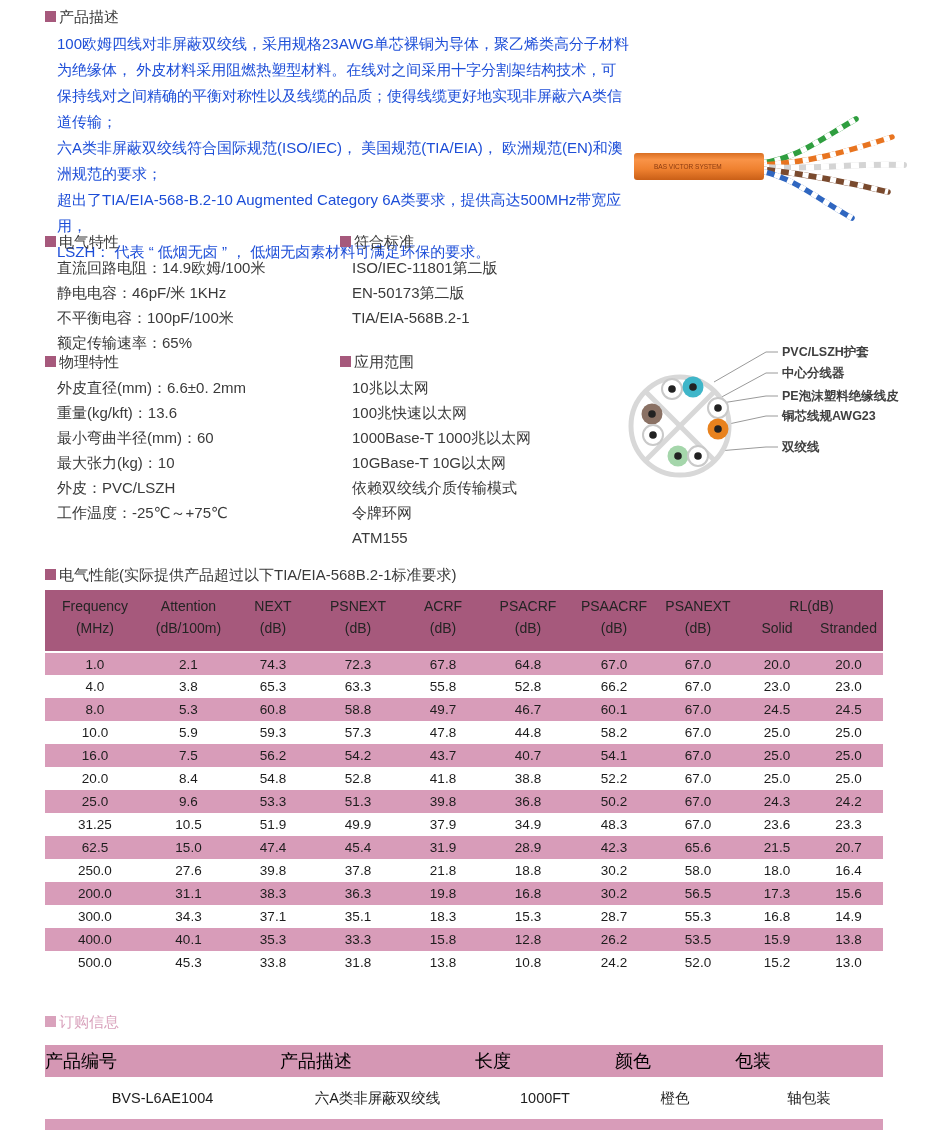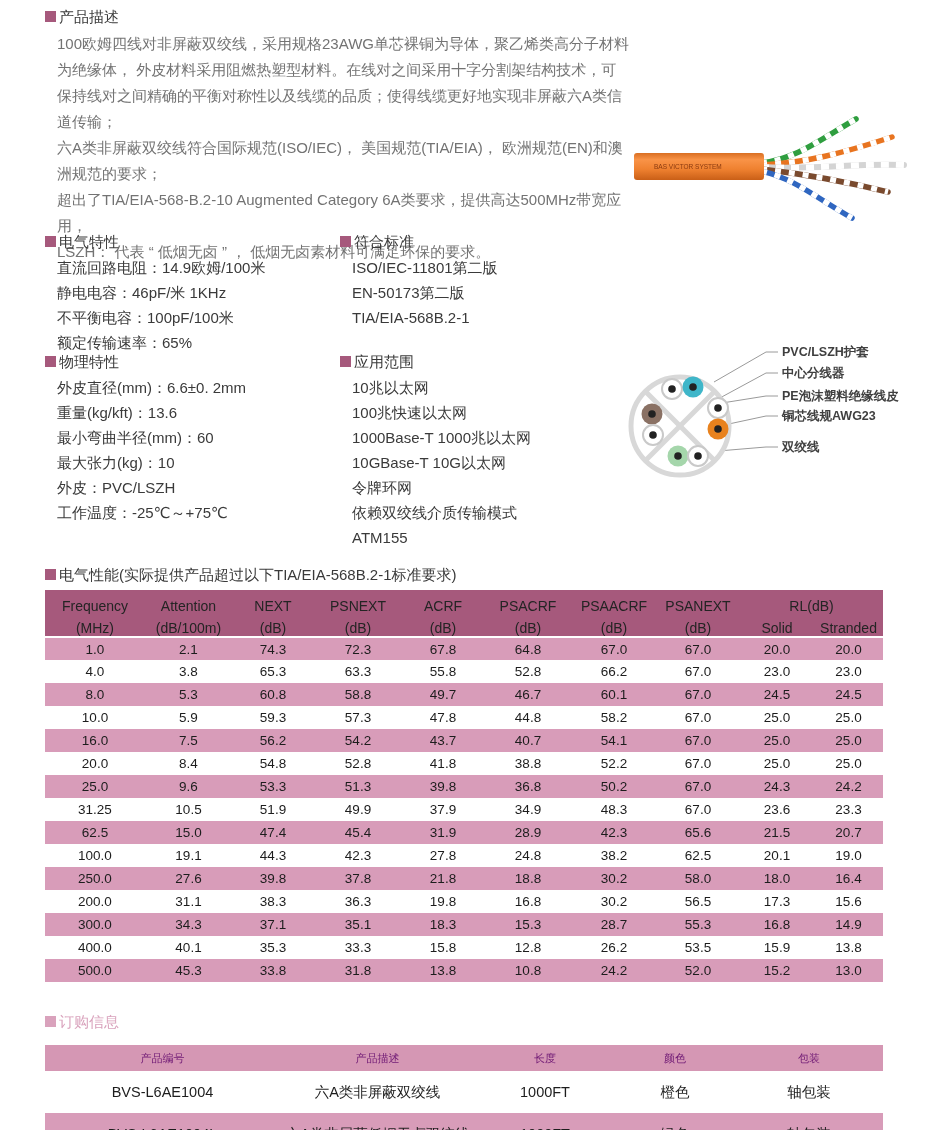--- a/index.html
+++ b/index.html
@@ -5,35 +5,35 @@
   * { margin:0; padding:0; box-sizing:border-box; }
   html,body { background:#fff; }
   body { font-family:"Liberation Sans","DejaVu Sans",sans-serif; color:#333; }
   .page { position:relative; width:940px; height:1130px; background:#fff; overflow:hidden; }
 
   .sec-title { position:absolute; font-size:15px; color:#3a3a3a; white-space:nowrap; }
   .sec-title .bullet { display:inline-block; width:11px; height:11px; background:#a6597c; margin-right:3px; }
   .sec-title.pink { color:#d9a2bc; }
   .sec-title.pink .bullet { background:#d9a2bc; }
 
-  .desc-block { position:absolute; left:57px; top:31px; width:572px; font-size:15px; line-height:26px; color:#737373; }
+  .desc-block { position:absolute; left:57px; top:31px; width:572px; font-size:15px; line-height:26px; color:#1d4ed8; }
   .item-list { position:absolute; font-size:15px; color:#3a3a3a; }
   .item-list div { line-height:25px; white-space:nowrap; }
 
   table { border-collapse:collapse; table-layout:fixed; }
   .perf-table { position:absolute; left:45px; top:590px; width:838px; }
   .perf-table thead th { background:#a6597c; color:#242424; font-weight:normal; font-size:14px; text-align:center; }
   .perf-table thead tr:first-child th { padding-top:8px; padding-bottom:3px; }
-  .perf-table thead tr:last-child th { padding-bottom:0; padding-top:3px; }
+  .perf-table thead tr:last-child th { padding-bottom:15px; padding-top:3px; }
   .perf-table thead { border-bottom:2px solid #ffffff; }
   .perf-table tbody td { font-size:13.5px; color:#1d1d1d; text-align:center; padding:3px 0; height:23px; }
   .perf-table tbody tr:nth-child(odd) td { background:#d89cb9; }
 
   .order-table { position:absolute; left:45px; top:1045px; width:838px; }
-  .order-table thead th { background:#d597b4; color:#701a75; font-weight:normal; font-size:11px; text-align:center; padding:4px 0; height:26px; }
+  .order-table thead th { background:#d597b4; color:#000000; font-weight:normal; font-size:18px; text-align:left; padding:4px 0; height:26px; }
   .order-table tbody td { font-size:14.5px; color:#1d1d1d; text-align:center; padding:3px 0; height:42px; }
   .order-table tbody tr:nth-child(even) td { background:#d89cb9; }
 
   .cable-art { position:absolute; left:628px; top:113px; }
   .xsec-art  { position:absolute; left:616px; top:330px; }
   .xsec-art text { font-family:"Liberation Sans","DejaVu Sans",sans-serif; font-weight:bold; font-size:12.5px; fill:#3f3f3f; }
 </style>
 </head>
 <body>
 
@@ -108,22 +108,22 @@
     </div>
 
   <div class="sec-title" style="left:340px; top:353px;">
     <span class="bullet"></span><span>应用范围</span>
   </div>
   <div class="item-list" style="left:352px; top:375px;">
       <div>10兆以太网</div>
       <div>100兆快速以太网</div>
       <div>1000Base-T 1000兆以太网</div>
       <div>10GBase-T 10G以太网</div>
+      <div>依赖双绞线介质传输模式</div>
       <div>令牌环网</div>
-      <div>依赖双绞线介质传输模式</div>
       <div>ATM155</div>
     </div>
 
   <svg class="xsec-art" width="324" height="178" viewBox="0 0 324 178">
 
     <g stroke="#9a9a9a" stroke-width="1" fill="none">
       <polyline points="98,52 150,22 162,22"></polyline>
       <polyline points="78,82 150,43 162,43"></polyline>
       <polyline points="106,73 150,66 162,66"></polyline>
       <polyline points="108,95 150,86 162,86"></polyline>
@@ -308,32 +308,20 @@
           <td>47.4</td>
           <td>45.4</td>
           <td>31.9</td>
           <td>28.9</td>
           <td>42.3</td>
           <td>65.6</td>
           <td>21.5</td>
           <td>20.7</td>
         </tr>
         <tr>
-          <td>100.0</td>
-          <td>19.1</td>
-          <td>44.3</td>
-          <td>42.3</td>
-          <td>27.8</td>
-          <td>24.8</td>
-          <td>38.2</td>
-          <td>62.5</td>
-          <td>20.1</td>
-          <td>19.0</td>
-        </tr>
-        <tr>
           <td>250.0</td>
           <td>27.6</td>
           <td>39.8</td>
           <td>37.8</td>
           <td>21.8</td>
           <td>18.8</td>
           <td>30.2</td>
           <td>58.0</td>
           <td>18.0</td>
           <td>16.4</td>

